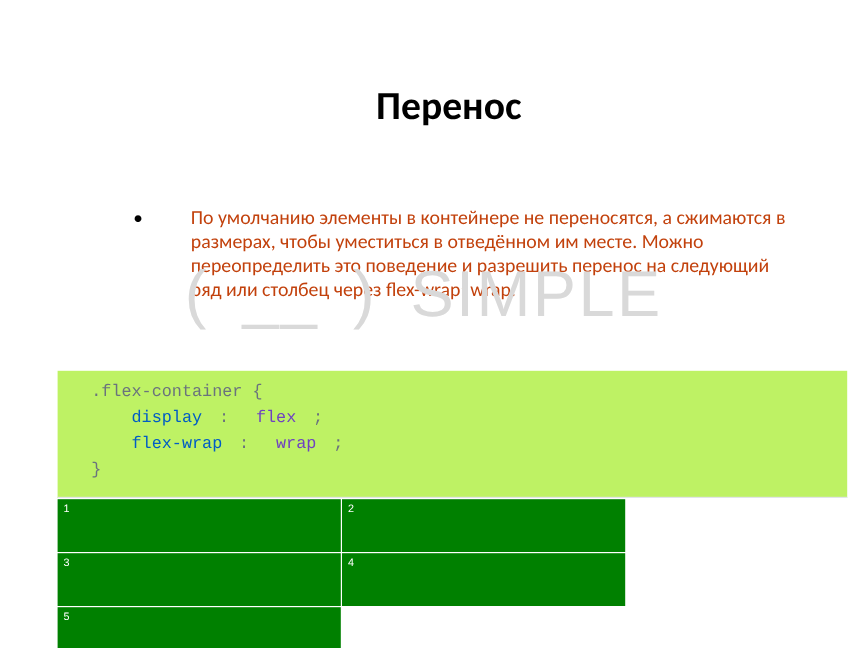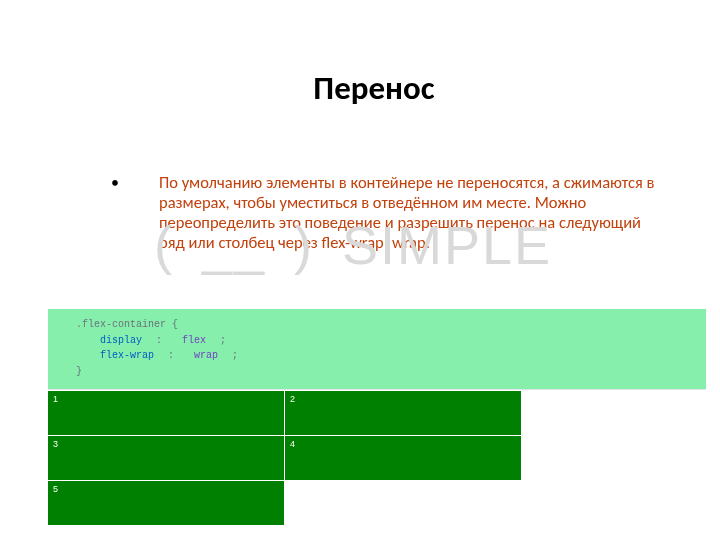--- a/index.html
+++ b/index.html
@@ -55,23 +55,23 @@
   }
   .wm-paren { font-family: Arial, sans-serif; }
   .example {
     position: absolute;
     top: 267px;
     left: 6px;
     right: 0;
     z-index: 2;
   }
   .code-block {
-    background: #86efac;
+    background: #bef264;
     font-family: "Courier New", monospace;
-    font-size: 10px;
+    font-size: 14px;
     color: #6a737d;
     padding: 8px 10px 10px 14px;
     line-height: 1.55;
     white-space: pre;
     border-bottom: 1px solid #e1e4e8;
   }
   .code-key { color: #005cc5; }
   .code-val { color: #6f42c1; }
   .demo {
     display: flex;

